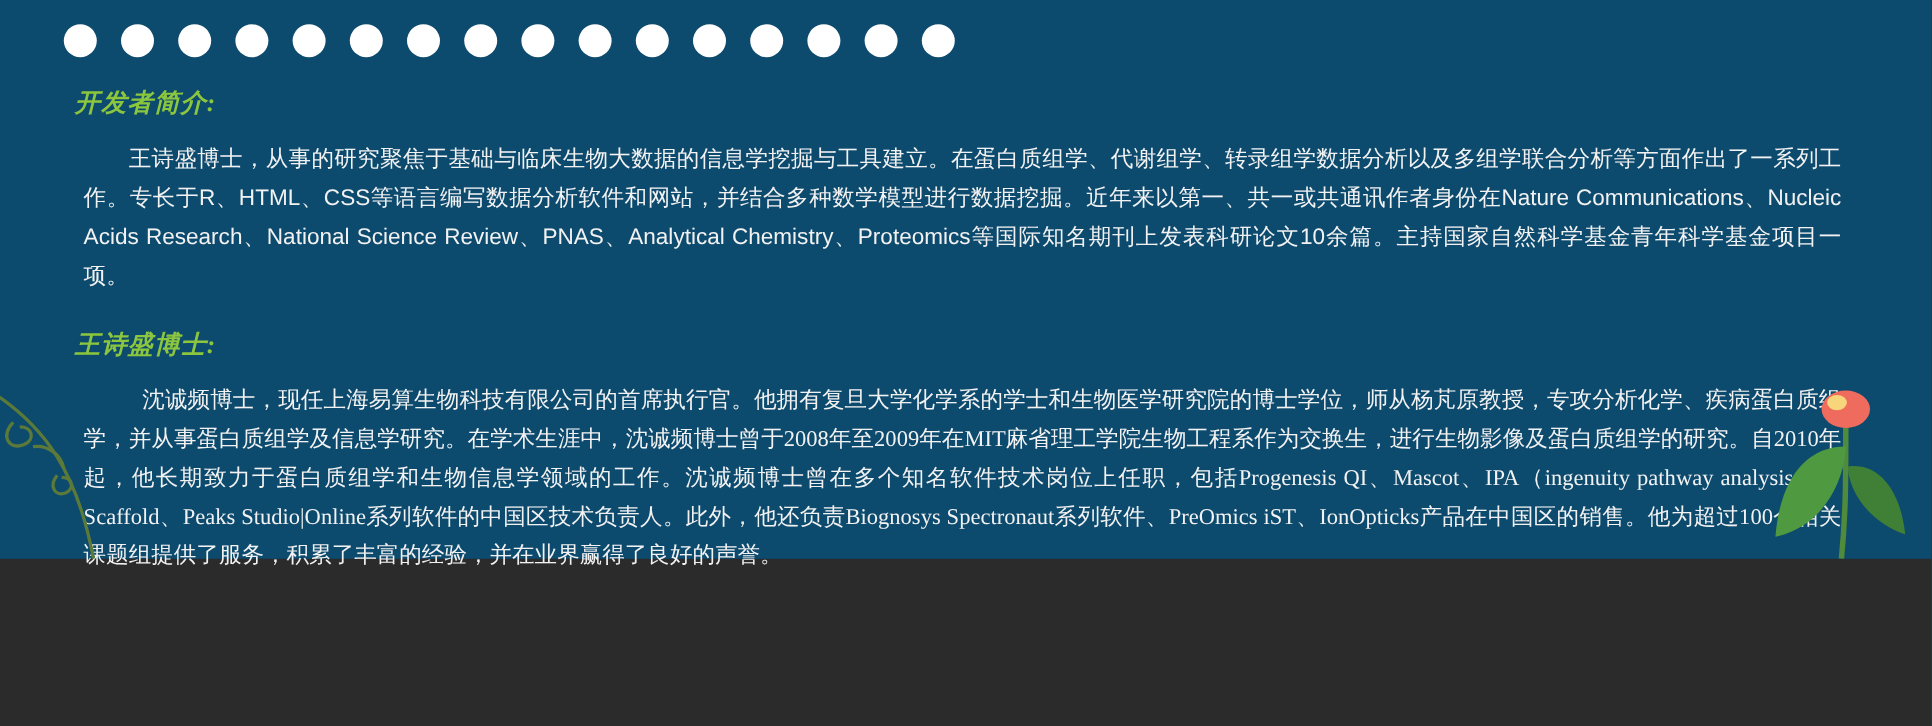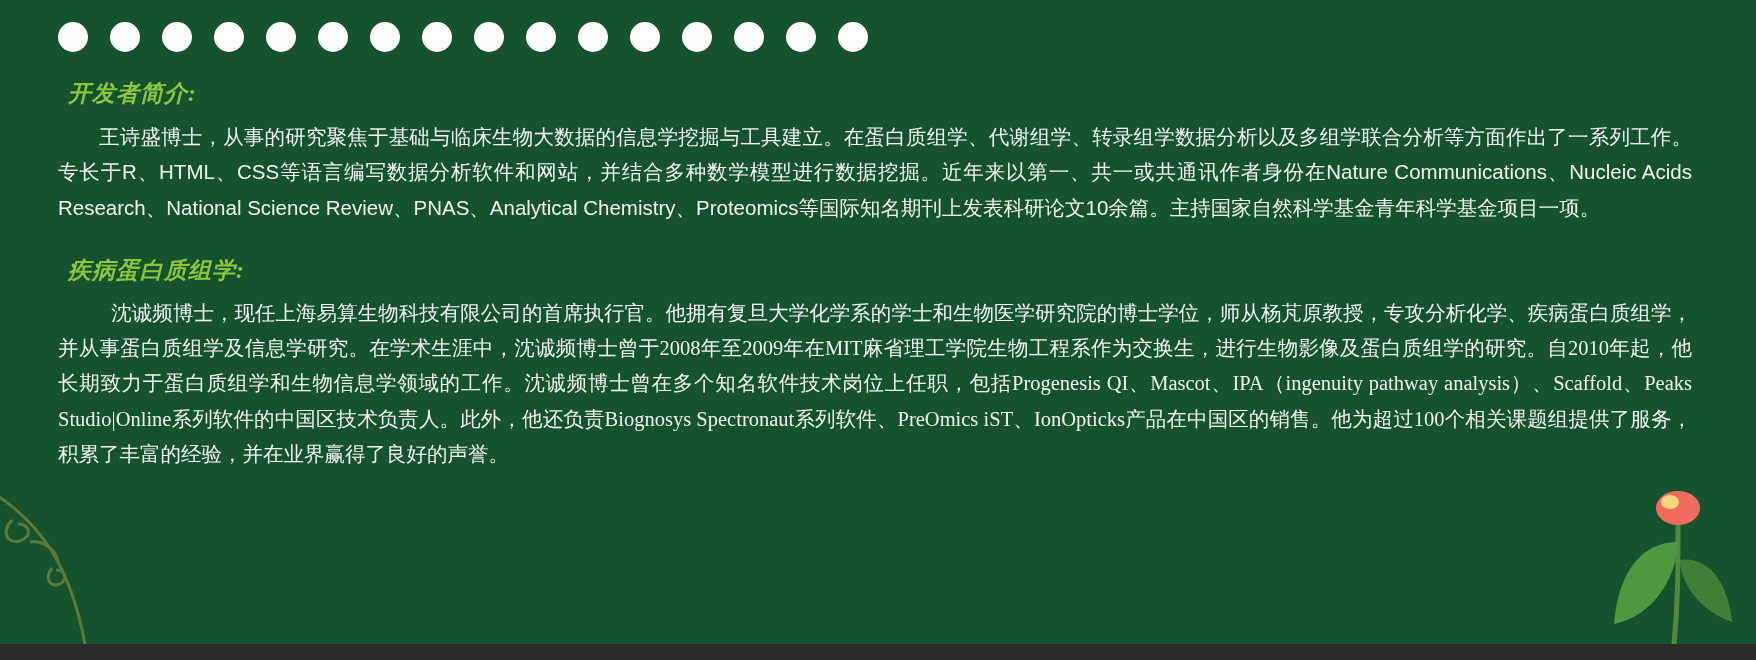--- a/index.html
+++ b/index.html
@@ -9,22 +9,22 @@
   body {
     width: 1756px;
     height: 660px;
     background: #2b2b2b;
     font-family: "Liberation Sans", sans-serif;
     overflow: hidden;
   }
   .slide {
     position: relative;
     width: 1756px;
-    height: 644px;
-    background: #14532d;
+    height: 508px;
+    background: #0c4a6e;
     box-sizing: border-box;
   }
   
   .dot-row {
     position: absolute;
     top: 22px;
     left: 58px;
     display: flex;
     gap: 22px;
   }
@@ -52,21 +52,21 @@
   }
   .section-title.second {
     margin-top: 30px;
   }
   .para {
     color: #f2f2f2;
     font-size: 20.5px;
     line-height: 1.72;
     text-align: justify;
     text-justify: inter-ideograph;
-    margin: 0;
+    margin: 18px;
     padding: 0 6px 0 0;
     text-indent: 2em;
   }
   .para.second {
     text-indent: 2.6em;
     font-family: Liberation Serif, serif;
   }
   
   .vine {
     position: absolute;
@@ -109,21 +109,21 @@
     <span class="dot"></span>
     <span class="dot"></span>
   </div>
 
   <div class="content">
 
     <h2 class="section-title">开发者简介:</h2>
 
     <p class="para">王诗盛博士，从事的研究聚焦于基础与临床生物大数据的信息学挖掘与工具建立。在蛋白质组学、代谢组学、转录组学数据分析以及多组学联合分析等方面作出了一系列工作。专长于R、HTML、CSS等语言编写数据分析软件和网站，并结合多种数学模型进行数据挖掘。近年来以第一、共一或共通讯作者身份在Nature Communications、Nucleic Acids Research、National Science Review、PNAS、Analytical Chemistry、Proteomics等国际知名期刊上发表科研论文10余篇。主持国家自然科学基金青年科学基金项目一项。</p>
 
-    <h2 class="section-title second">疾病蛋白质组学:</h2>
+    <h2 class="section-title second">王诗盛博士:</h2>
 
     <p class="para second">沈诚频博士，现任上海易算生物科技有限公司的首席执行官。他拥有复旦大学化学系的学士和生物医学研究院的博士学位，师从杨芃原教授，专攻分析化学、疾病蛋白质组学，并从事蛋白质组学及信息学研究。在学术生涯中，沈诚频博士曾于2008年至2009年在MIT麻省理工学院生物工程系作为交换生，进行生物影像及蛋白质组学的研究。自2010年起，他长期致力于蛋白质组学和生物信息学领域的工作。沈诚频博士曾在多个知名软件技术岗位上任职，包括Progenesis QI、Mascot、IPA（ingenuity pathway analysis）、Scaffold、Peaks Studio|Online系列软件的中国区技术负责人。此外，他还负责Biognosys Spectronaut系列软件、PreOmics iST、IonOpticks产品在中国区的销售。他为超过100个相关课题组提供了服务，积累了丰富的经验，并在业界赢得了良好的声誉。</p>
 
   </div>
 
   <svg class="vine" viewBox="0 0 150 160">
     <path d="M-5 10 C 40 40, 70 80, 85 160" stroke="#5b7a3a" stroke-width="3" fill="none"></path>
     <path d="M12 36 C 0 48, 8 62, 22 56 C 32 52, 30 40, 18 40" stroke="#5b7a3a" stroke-width="3" fill="none"></path>
     <path d="M52 84 C 44 94, 50 104, 60 100 C 68 96, 66 86, 56 86" stroke="#5b7a3a" stroke-width="3" fill="none"></path>
     <path d="M30 58 C 44 56, 56 66, 58 78" stroke="#5b7a3a" stroke-width="3" fill="none"></path>

